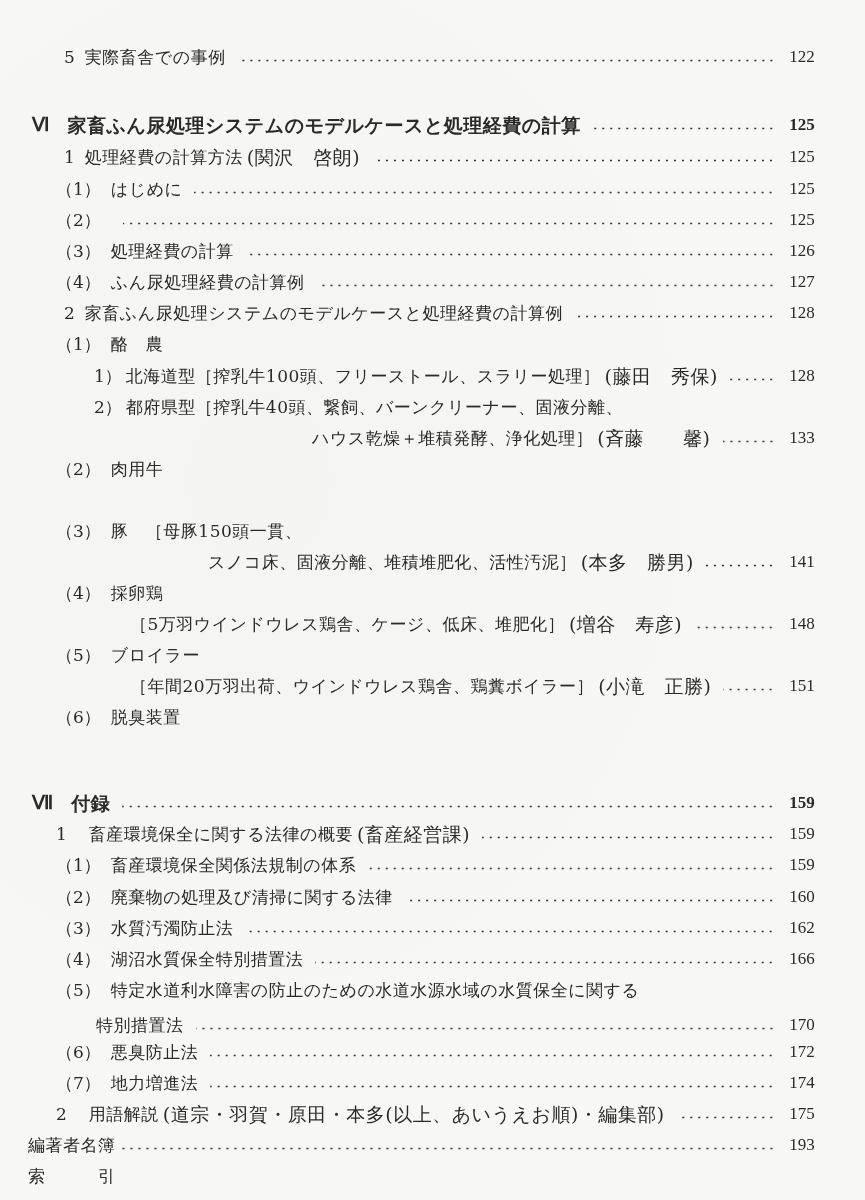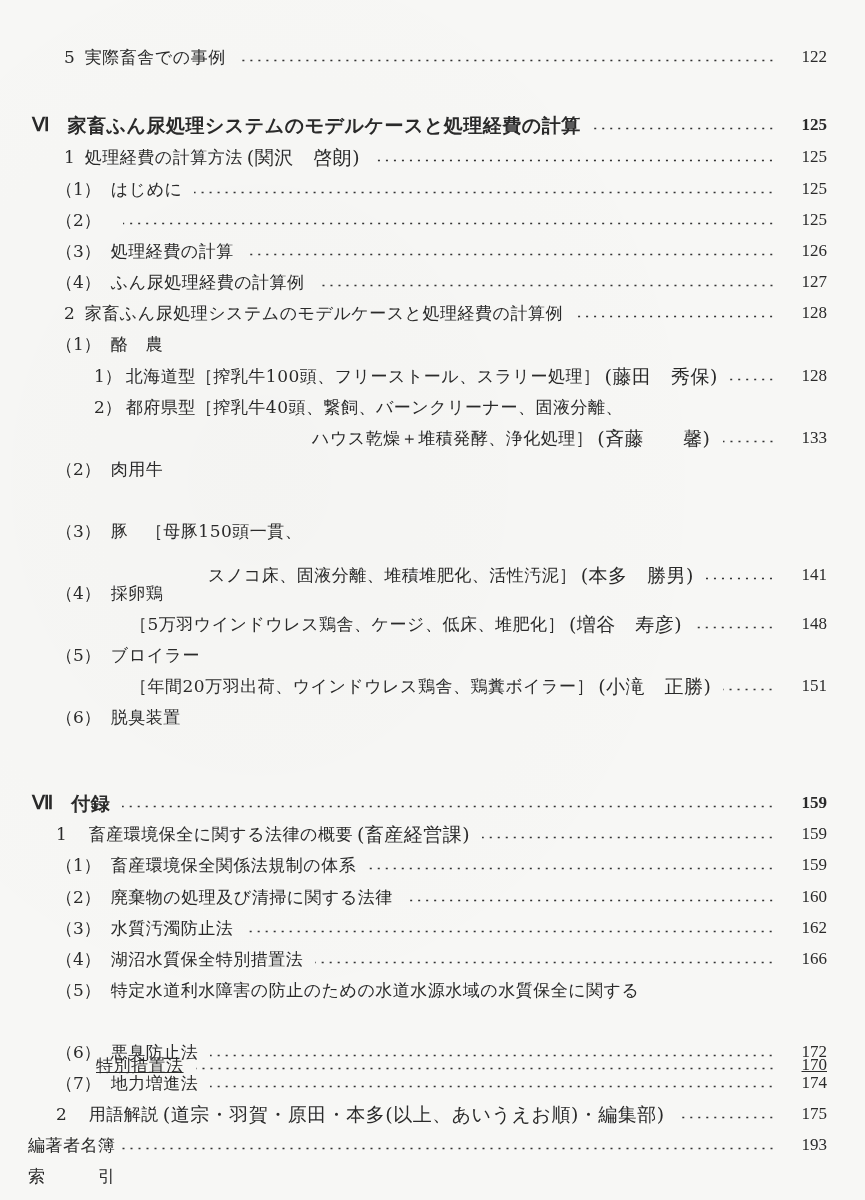--- a/index.html
+++ b/index.html
@@ -34,21 +34,21 @@
     background-image: radial-gradient(circle, #333 0.9px, transparent 1.2px);
     background-size: 8px 3px;
     background-repeat: repeat-x;
     background-position: right center;
   }
   .row .page-no {
     font-family: "Liberation Serif", serif;
     font-size: 17px;
     width: 50px;
     margin-right: 38px;
-    text-align: right;
+    text-align: center;
   }
   .chapter { font-size: 19px; font-weight: bold; }
   .chapter .title { font-weight: bold; }
   .roman { font-family: "Liberation Serif", serif; font-weight: bold; margin-right: 18px; }
 </style>
 </head>
 <body>
 
 <div class="page">
 
@@ -151,21 +151,21 @@
     <span class="title">肉用牛</span>
   </div>
 
 
   <div class="row" style="top:514px;">
     <span style="width:56px;display:inline-block;"></span>
     <span class="num">（3）</span>
     <span class="title">豚　［母豚150頭一貫、</span>
   </div>
 
-  <div class="row" style="top:558px;">
+  <div class="row" style="top:545px;">
     <span style="width:208px;display:inline-block;"></span>
     <span class="title">スノコ床、固液分離、堆積堆肥化、活性汚泥］</span>
     <span class="author">(本多　勝男)</span>
     <span class="dots"></span>
     <span class="page-no">141</span>
   </div>
 
   <div class="row" style="top:576px;">
     <span style="width:56px;display:inline-block;"></span>
     <span class="num">（4）</span>
@@ -249,21 +249,21 @@
     <span class="dots"></span>
     <span class="page-no">166</span>
   </div>
 
   <div class="row" style="top:973px;">
     <span style="width:56px;display:inline-block;"></span>
     <span class="num">（5）</span>
     <span class="title">特定水道利水障害の防止のための水道水源水域の水質保全に関する</span>
   </div>
 
-  <div class="row" style="top:1048px;text-decoration:underline;">
+  <div class="row" style="top:1008px;">
     <span style="width:96px;display:inline-block;"></span>
     <span class="title">特別措置法</span>
     <span class="dots"></span>
     <span class="page-no">170</span>
   </div>
 
   <div class="row" style="top:1035px;">
     <span style="width:56px;display:inline-block;"></span>
     <span class="num">（6）</span>
     <span class="title">悪臭防止法</span>

